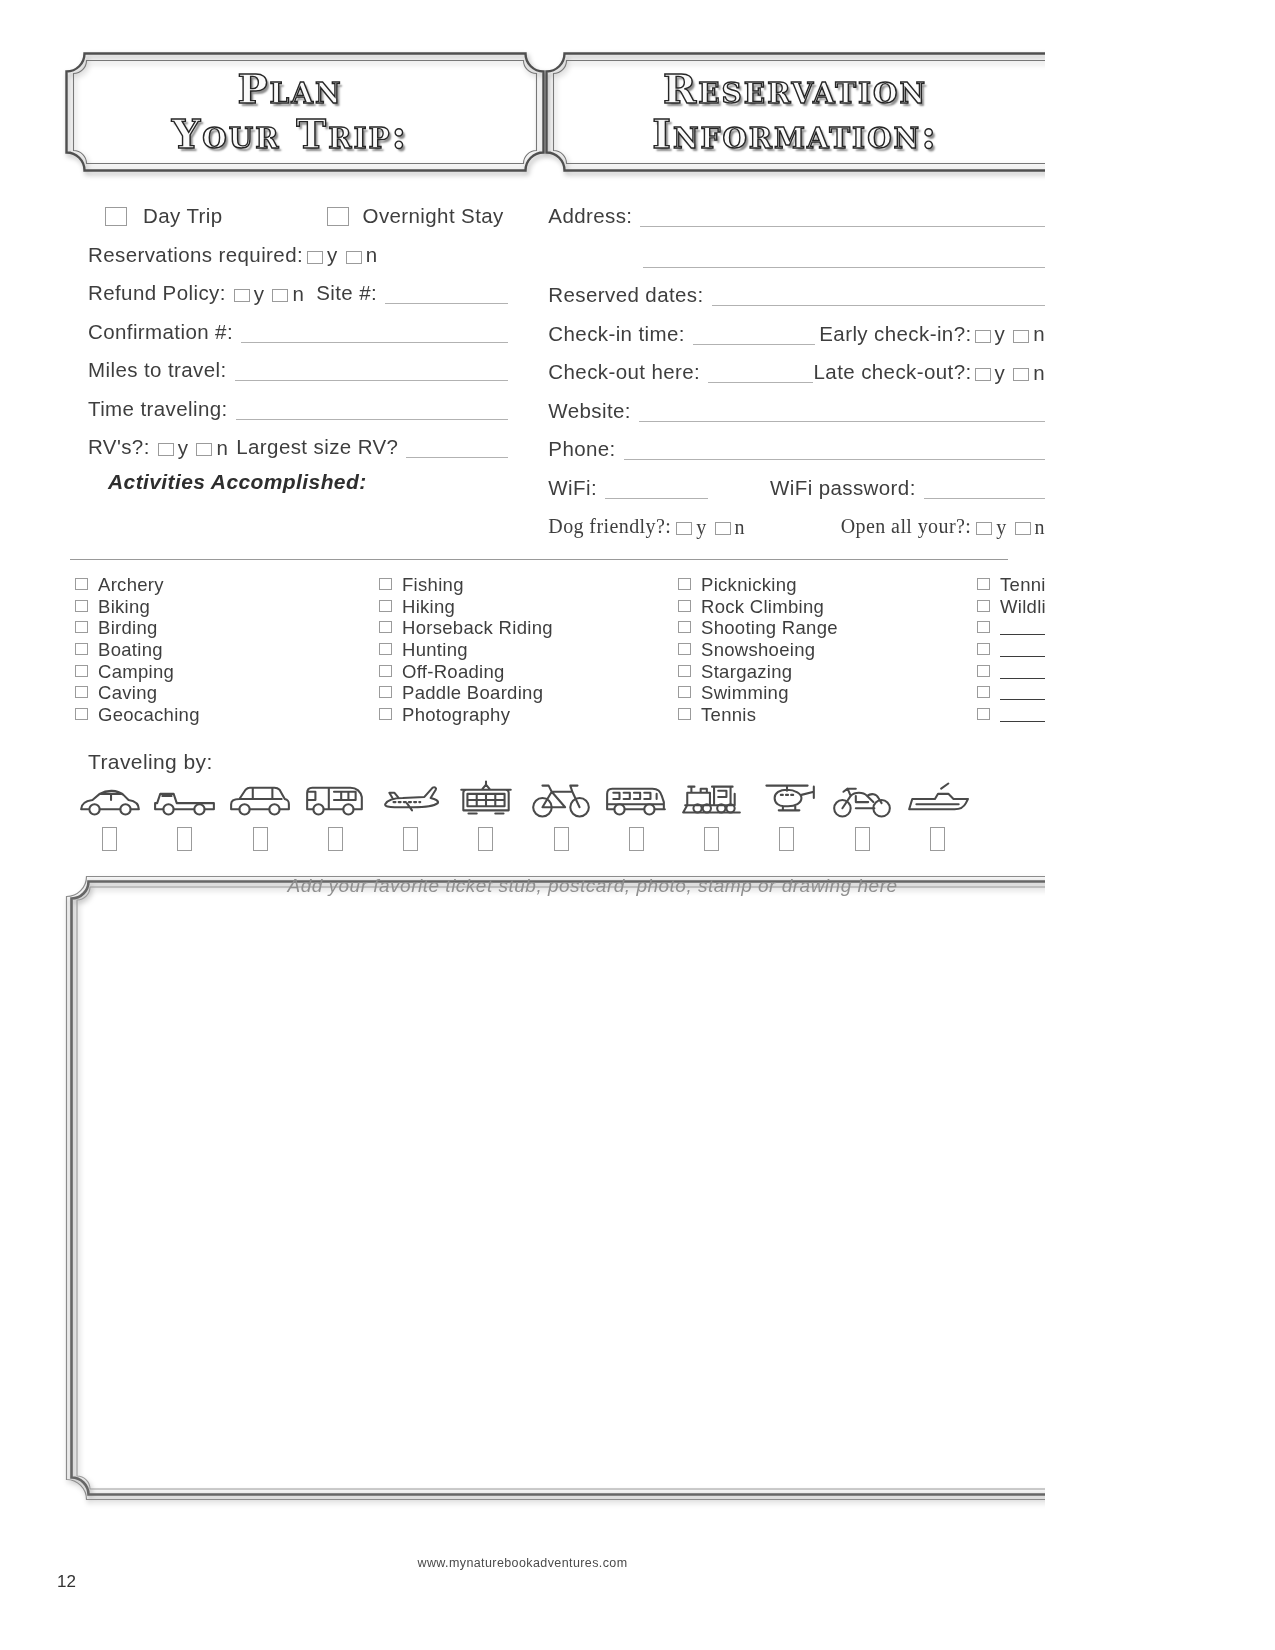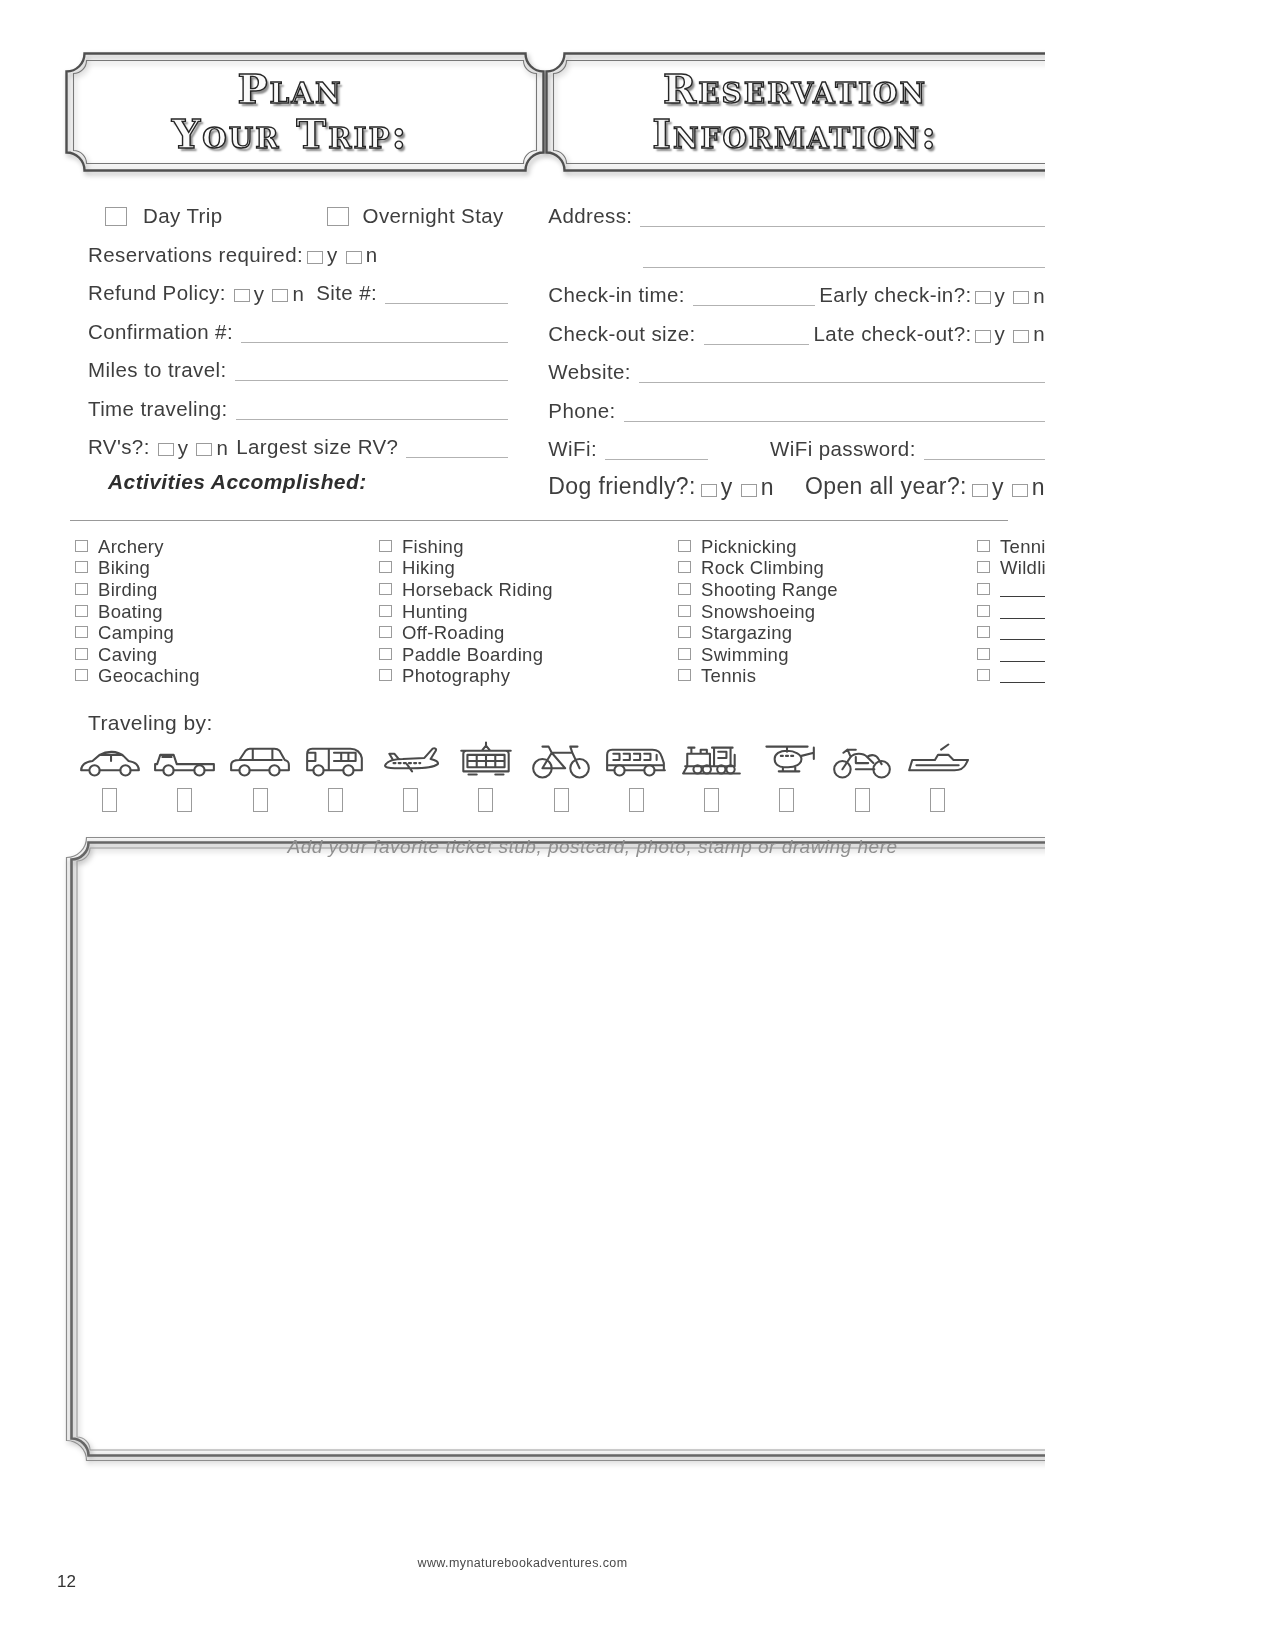--- a/index.html
+++ b/index.html
@@ -151,33 +151,37 @@
 
     <div class="col-right">
       <div class="frow">
         <span class="lbl">Address:</span>
         <span class="fill"></span>
       </div>
       <div class="frow" style="height:29px;">
         <span class="fill" style="margin-left:95px;"></span>
       </div>
 
+      <div class="frow">
+        <span class="lbl">Reserved dates:</span>
+        <span class="fill"></span>
+      </div>
 
       <div class="frow">
         <span class="lbl">Check-in time:</span>
         <span class="fill fixed" style="width:122px;"></span>
         <span class="lbl push">Early check-in?:</span>
         <span class="cb yn" style="margin-left:3px;"></span>
         <span class="yn-l">Y</span>
         <span class="cb yn"></span>
         <span class="yn-l">N</span>
       </div>
 
       <div class="frow">
-        <span class="lbl">Check-out size:</span>
+        <span class="lbl">Check-out here:</span>
         <span class="fill fixed" style="width:105px;"></span>
         <span class="lbl push">Late check-out?:</span>
         <span class="cb yn" style="margin-left:3px;"></span>
         <span class="yn-l">Y</span>
         <span class="cb yn"></span>
         <span class="yn-l">N</span>
       </div>
 
       <div class="frow">
         <span class="lbl">Website:</span>
@@ -189,27 +193,27 @@
         <span class="fill"></span>
       </div>
 
       <div class="frow">
         <span class="lbl">WiFi:</span>
         <span class="fill fixed" style="width:103px;"></span>
         <span class="lbl" style="margin-left:62px;">WiFi password:</span>
         <span class="fill"></span>
       </div>
 
-      <div class="frow" style="font-size:23px;">
+      <div class="frow" style="font-size:20px;font-family:Liberation Serif, serif;">
         <span class="lbl">Dog friendly?:</span>
         <span class="cb yn" style="margin-left:5px;"></span>
         <span class="yn-l">Y</span>
         <span class="cb yn"></span>
         <span class="yn-l">N</span>
-        <span class="lbl push">Open all year?:</span>
+        <span class="lbl push">Open all your?:</span>
         <span class="cb yn" style="margin-left:5px;"></span>
         <span class="yn-l">Y</span>
         <span class="cb yn"></span>
         <span class="yn-l">N</span>
       </div>
     </div>
   </div>
 
   <div class="divider"></div>
 

